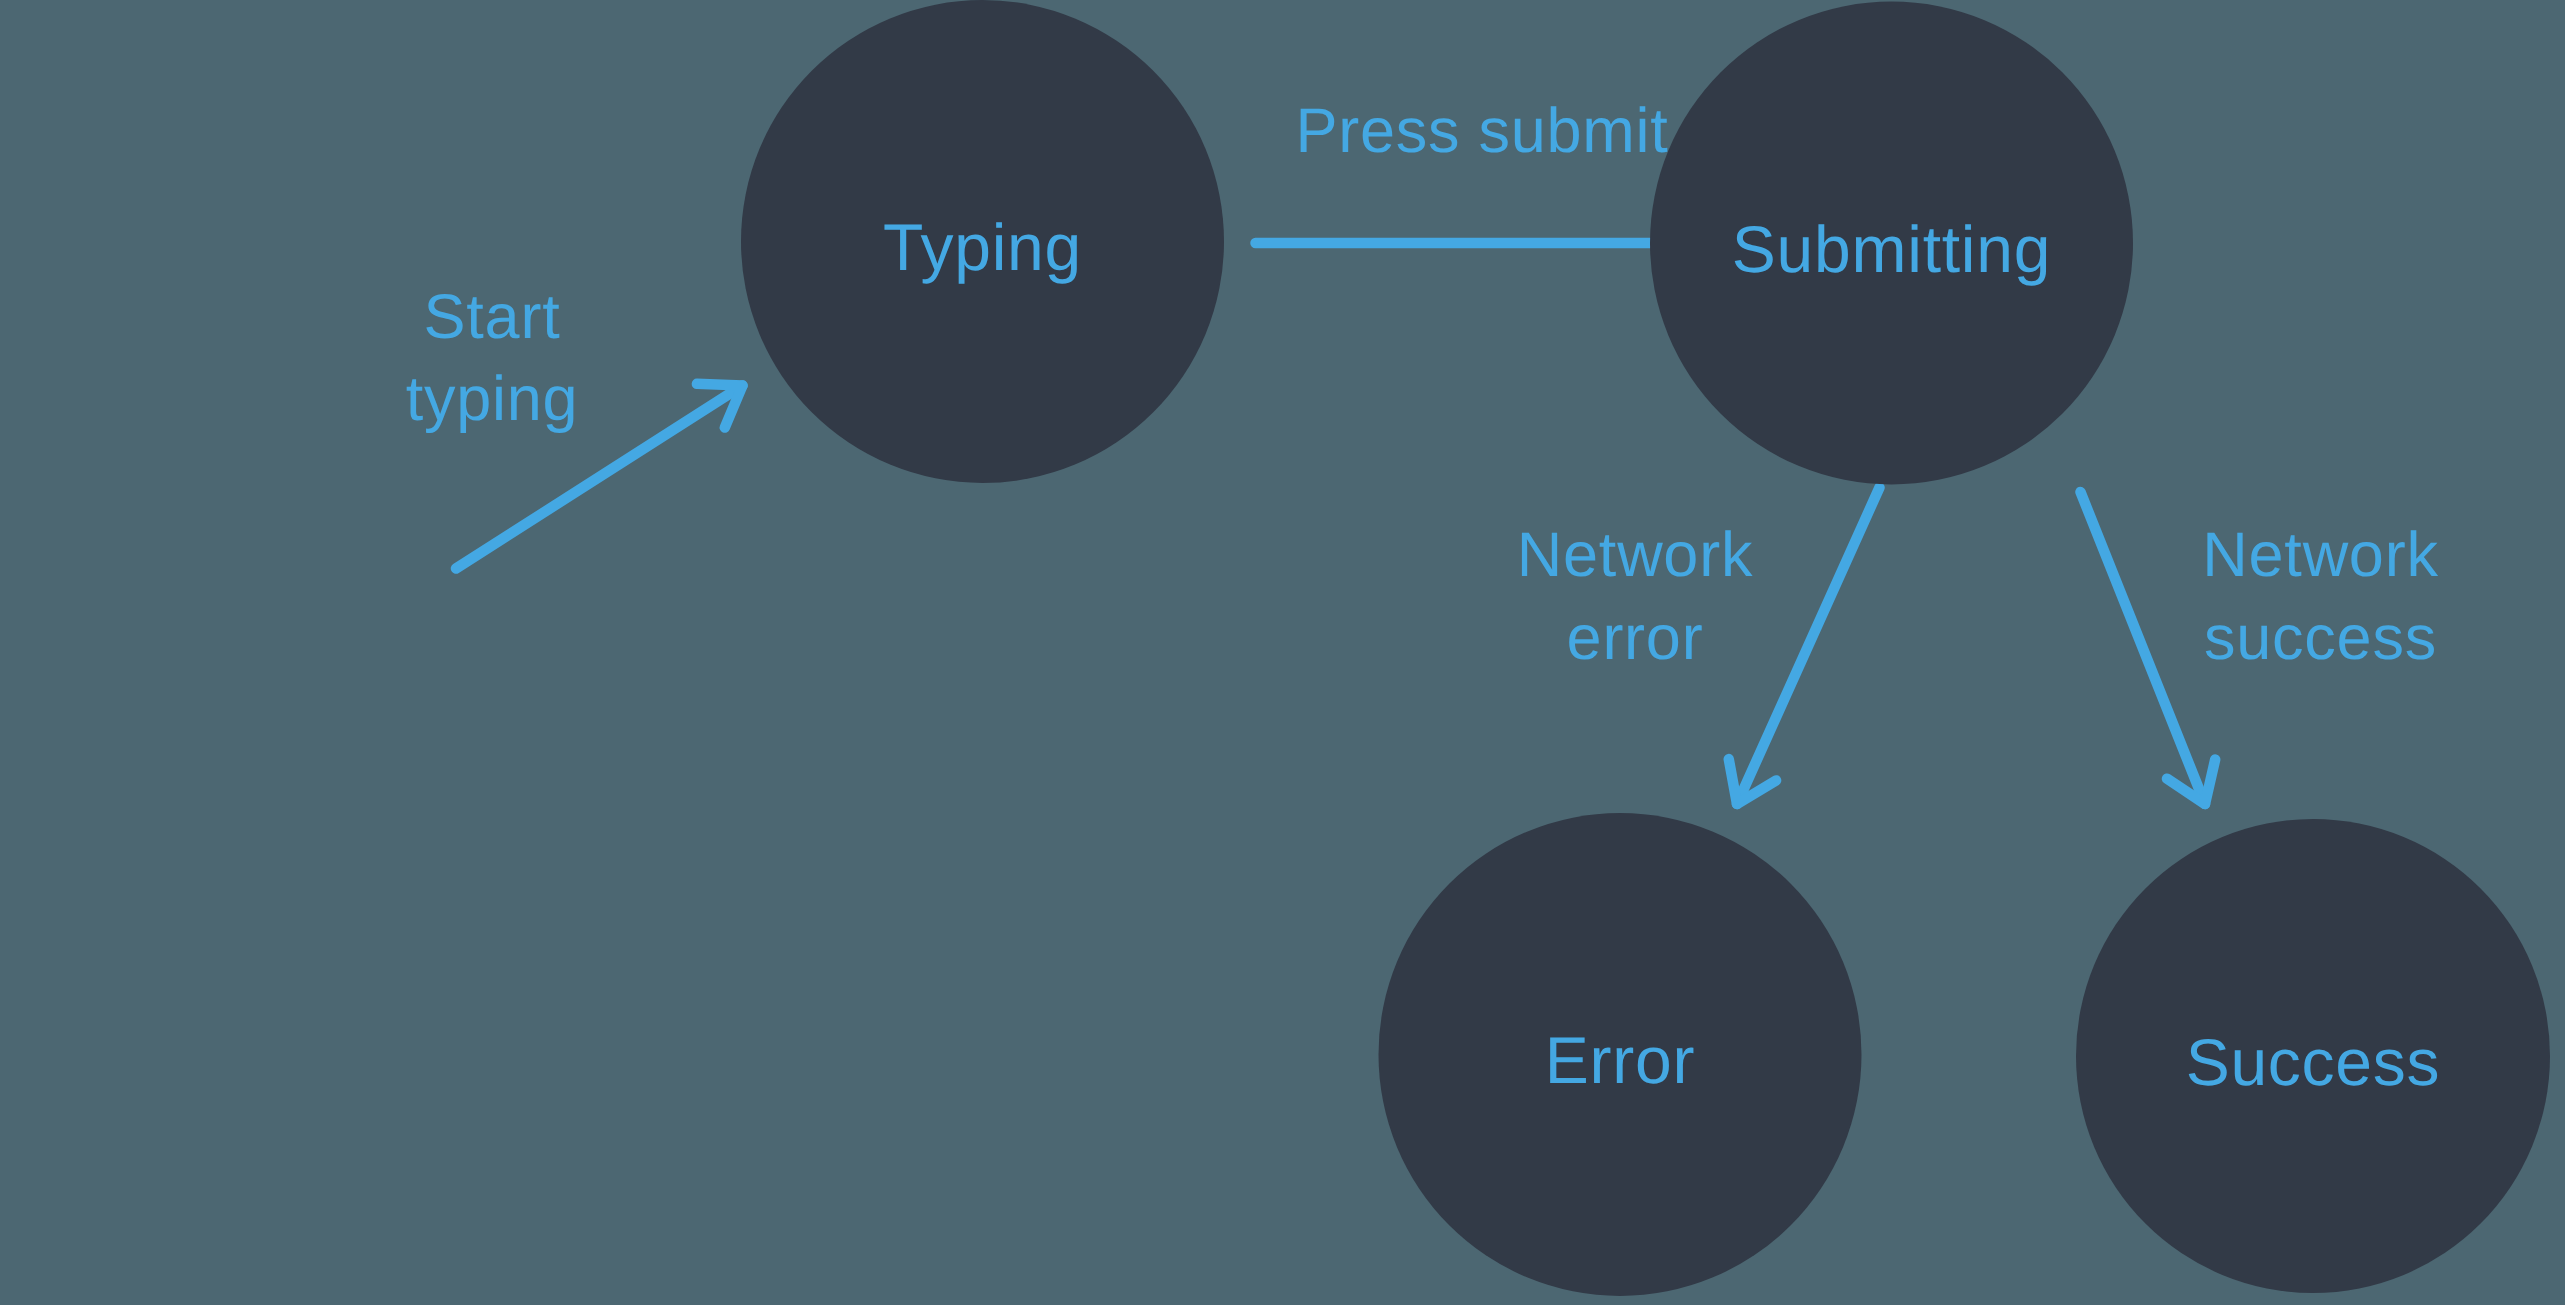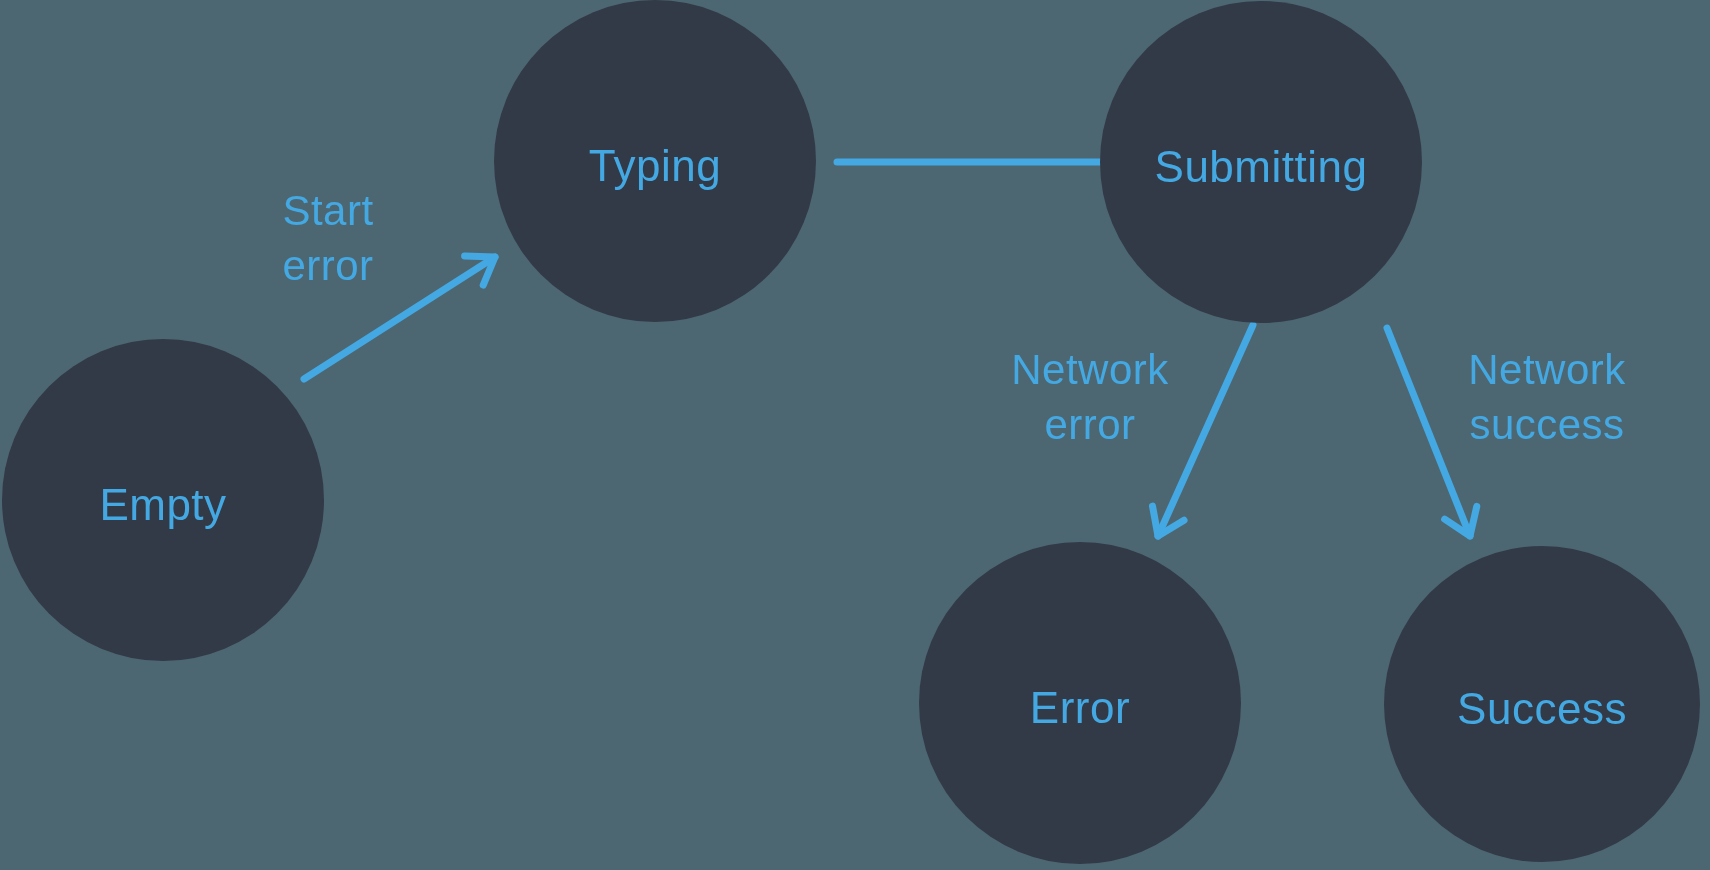--- a/index.html
+++ b/index.html
@@ -63,43 +63,41 @@
       <marker id="arrow" viewBox="0 0 10 10" refX="7.5" refY="5" markerWidth="6.5" markerHeight="6.5" orient="auto" markerUnits="strokeWidth">
         <path class="arrowhead" d="M2,1.2 L7.5,5 L2,8.8"></path>
       </marker>
     </defs>
     <path class="edge-path" d="M304,379 L495,257" marker-end="url(#arrow)"></path>
     <path class="edge-path" d="M837,162 L1140,162" marker-end="url(#arrow)"></path>
     <path class="edge-path" d="M1253,325 L1158,536" marker-end="url(#arrow)"></path>
     <path class="edge-path" d="M1387,328 L1470,536" marker-end="url(#arrow)"></path>
   </svg>
 
-  <div class="node" style="left:2px; top:339px; width:322px; height:322px;">
-    <span class="node-label">Empty</span>
-  </div>
 
   <div class="node" style="left:494px; top:0px; width:322px; height:322px;">
     <span class="node-label">Typing</span>
   </div>
 
   <div class="node" style="left:1100px; top:1px; width:322px; height:322px;">
     <span class="node-label">Submitting</span>
   </div>
 
   <div class="node" style="left:919px; top:542px; width:322px; height:322px;">
     <span class="node-label">Error</span>
   </div>
 
   <div class="node" style="left:1384px; top:546px; width:316px; height:316px;">
     <span class="node-label">Success</span>
   </div>
 
   <div class="edge-label" style="left:328px; top:238px;">Start
-error</div>
+typing</div>
 
+  <div class="edge-label" style="left:988px; top:87px;">Press submit</div>
 
   <div class="edge-label" style="left:1090px; top:397px;">Network
 error</div>
 
   <div class="edge-label" style="left:1547px; top:397px;">Network
 success</div>
 
 </div>
 
 </body></html>

